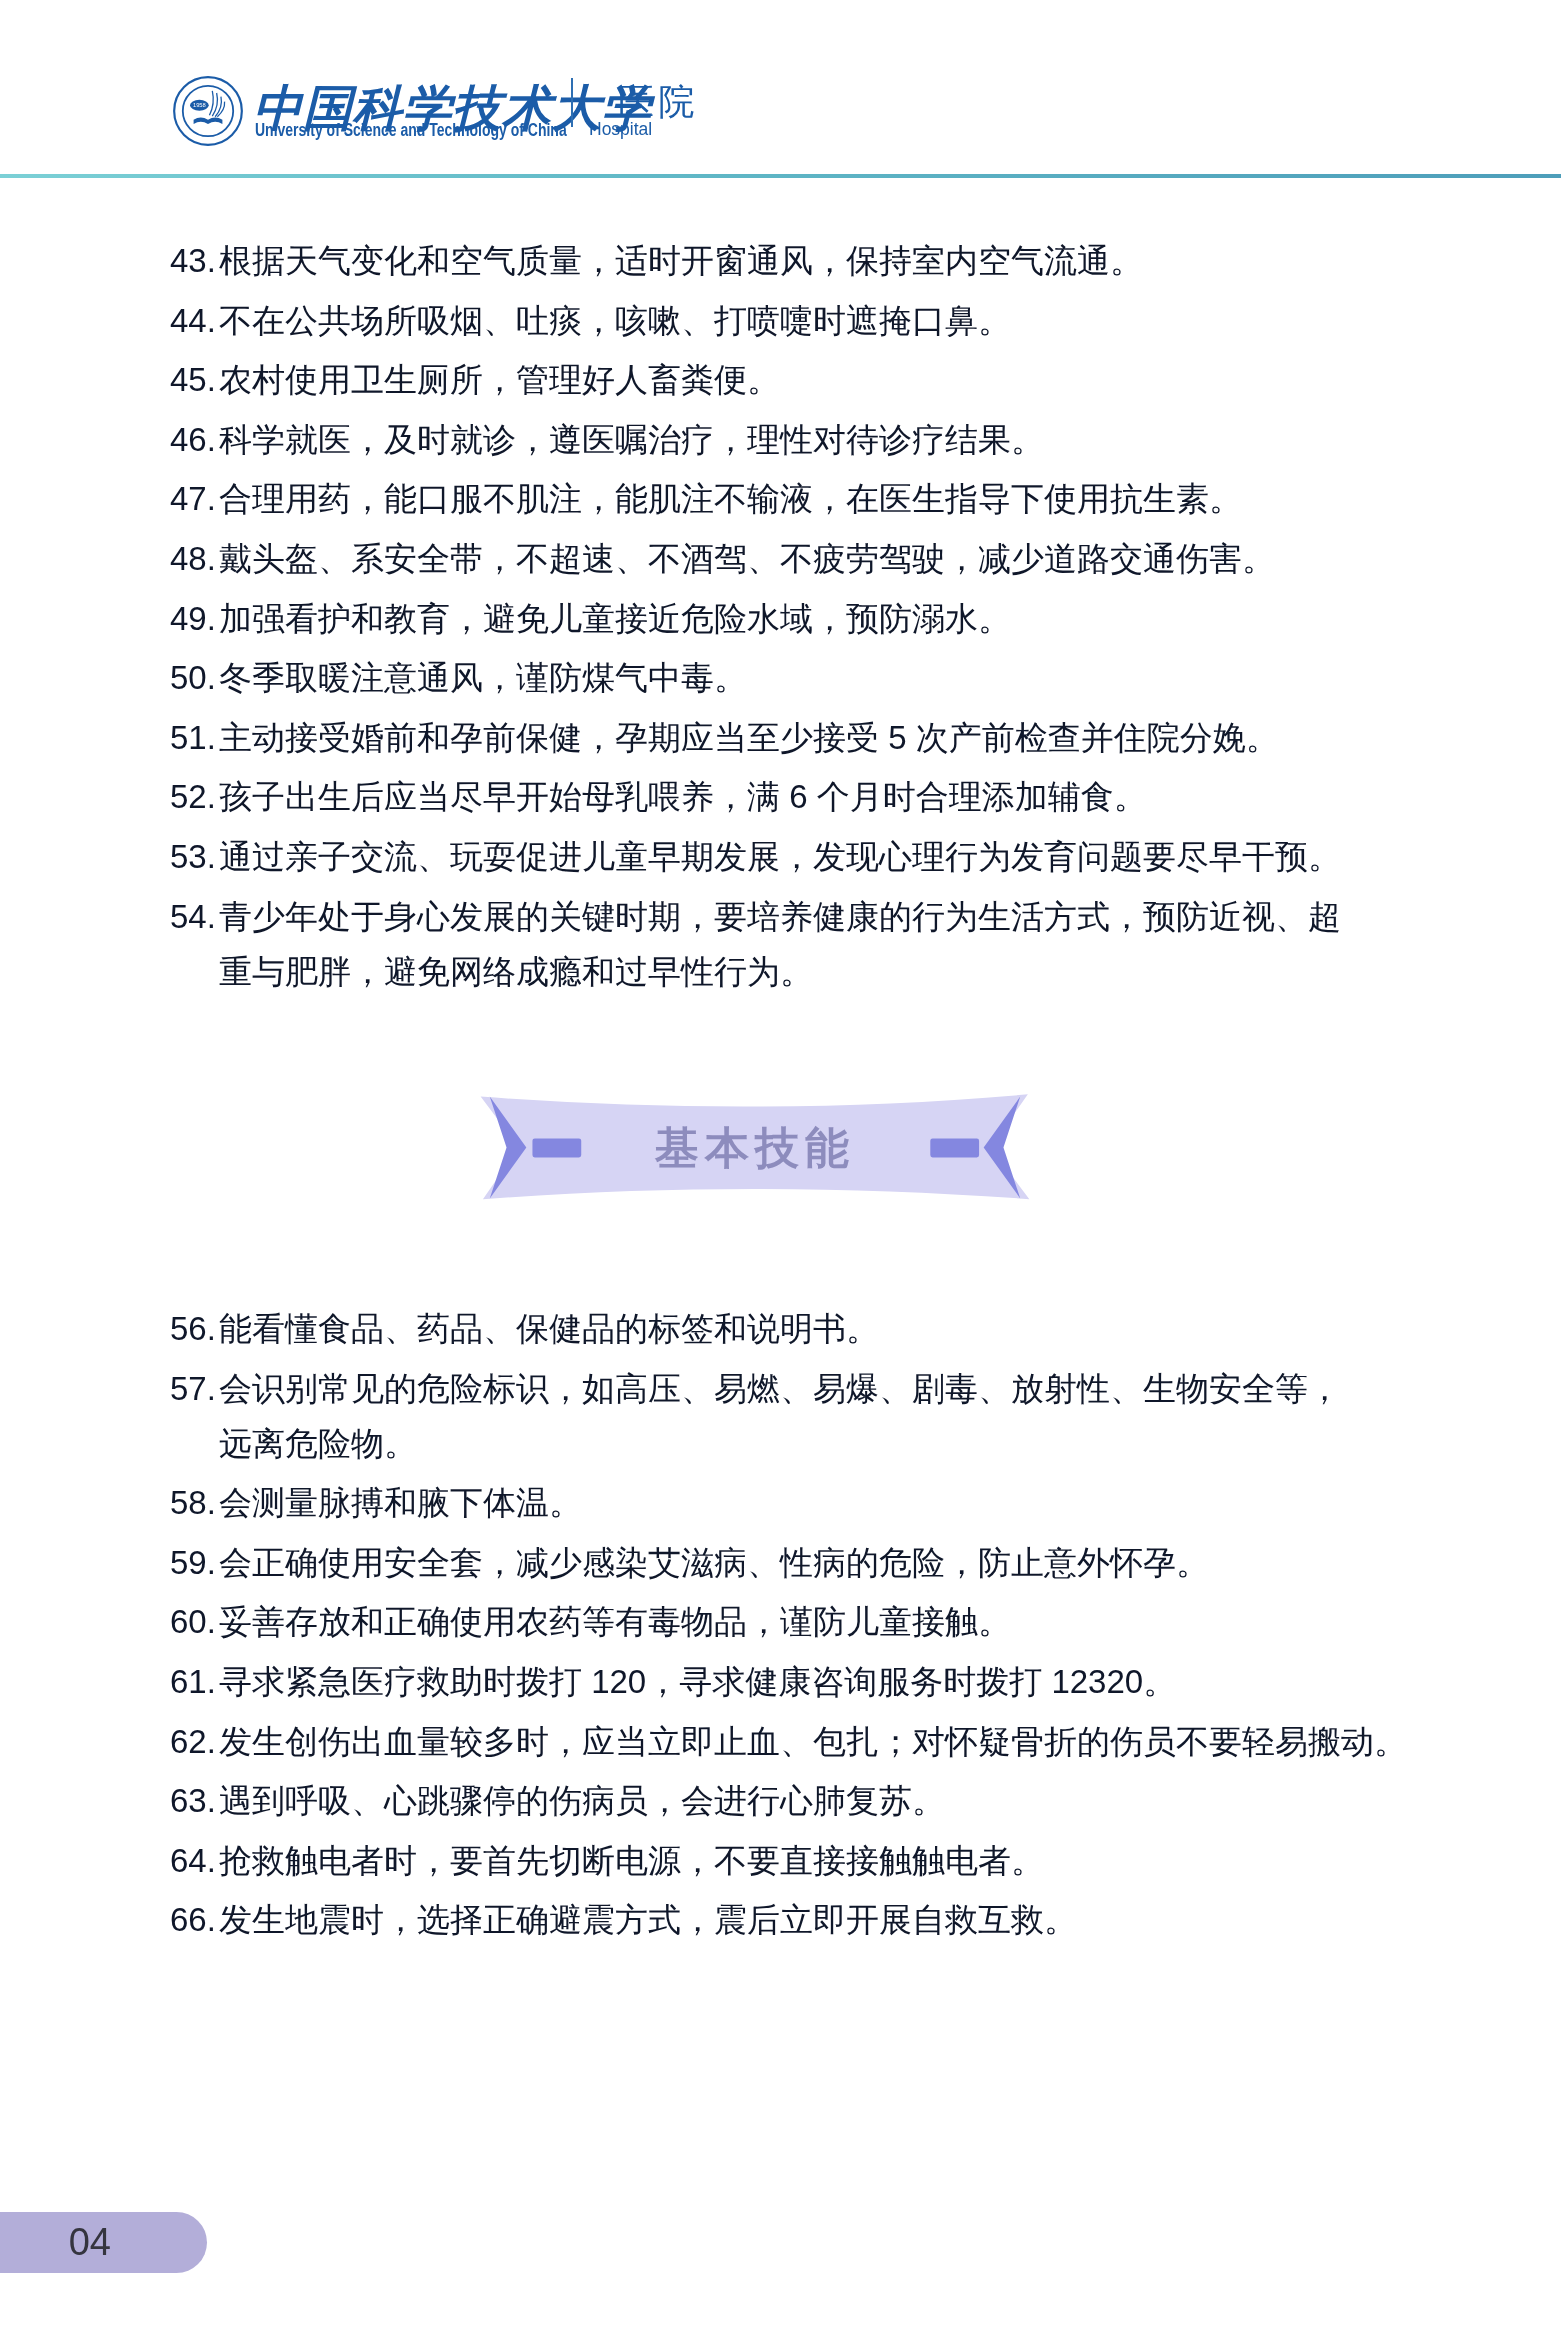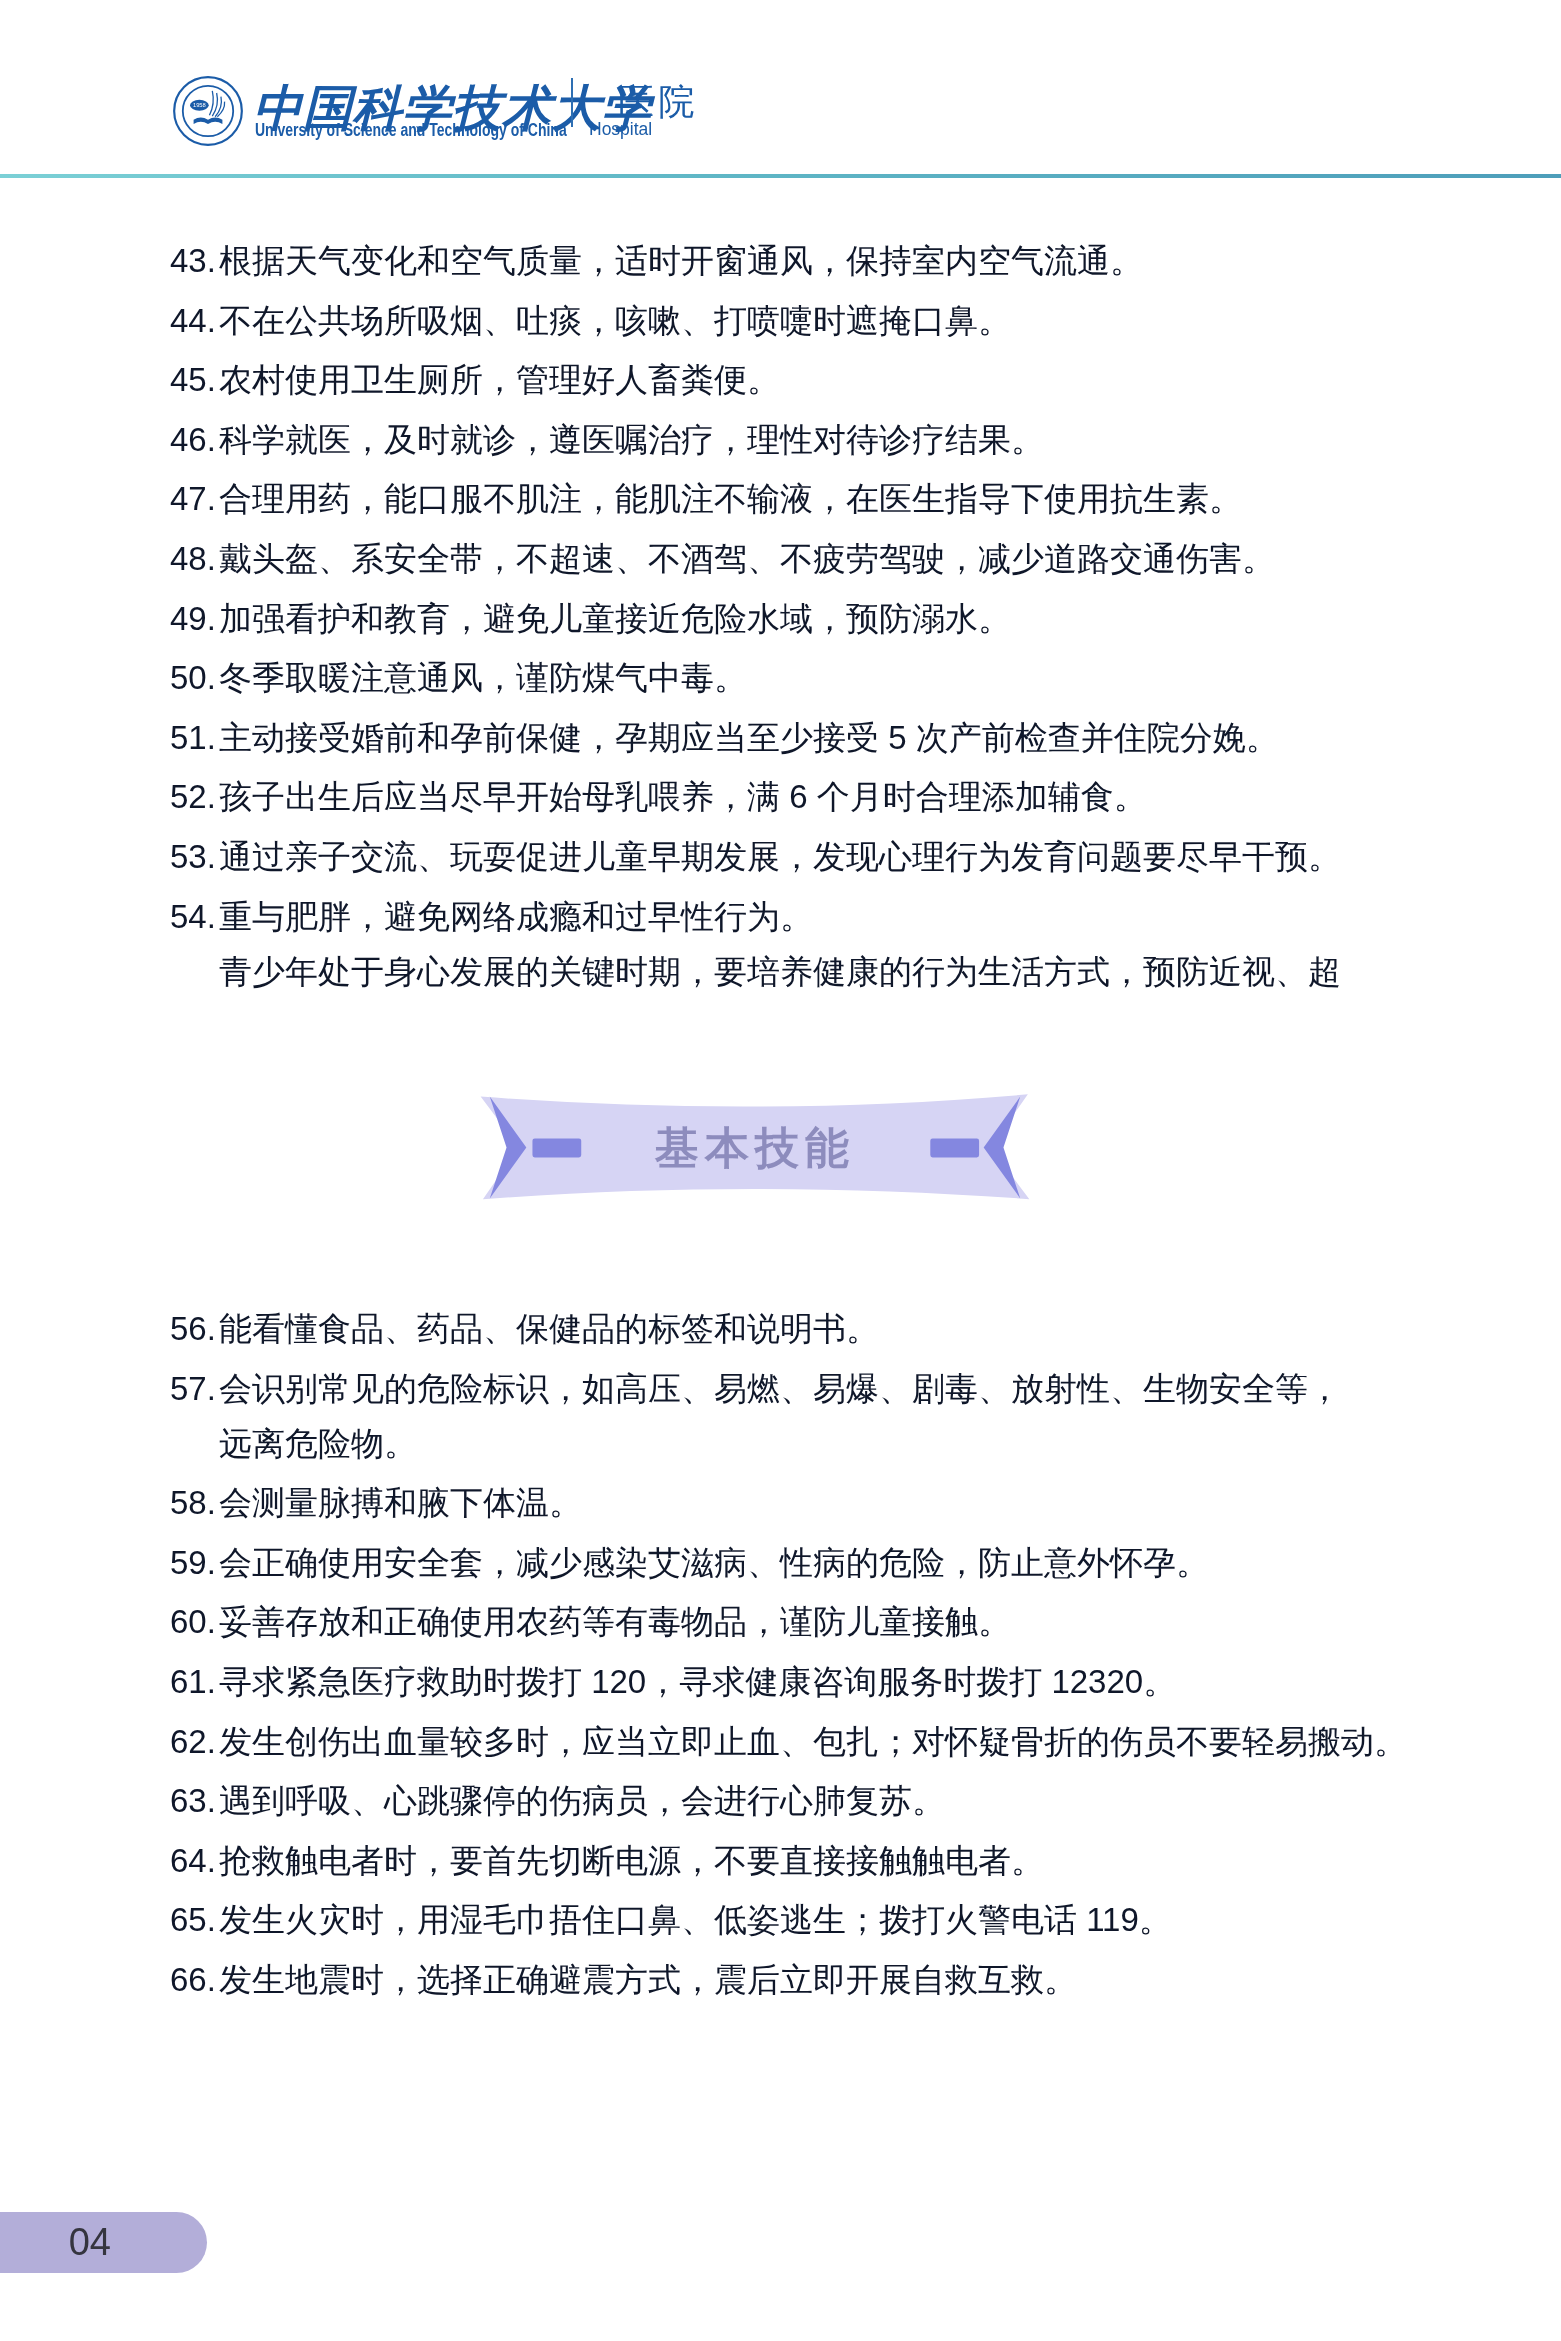--- a/index.html
+++ b/index.html
@@ -124,22 +124,22 @@
     </div>
     <div class="item">
       <span class="num">53.</span>
       <div class="txt">
         <div class="ln">通过亲子交流、玩耍促进儿童早期发展，发现心理行为发育问题要尽早干预。</div>
       </div>
     </div>
     <div class="item">
       <span class="num">54.</span>
       <div class="txt">
+        <div class="ln">青少年处于身心发展的关键时期，要培养健康的行为生活方式，预防近视、超</div>
         <div class="ln">重与肥胖，避免网络成瘾和过早性行为。</div>
-        <div class="ln">青少年处于身心发展的关键时期，要培养健康的行为生活方式，预防近视、超</div>
       </div>
     </div>
   </div>
 
 <div class="banner">
   <svg viewBox="0 0 740 146" preserveAspectRatio="none" aria-hidden="true">
     <path d="M10,6 C250,24 490,24 728,3 L679,73 L730,141 C488,123 250,123 13,141 L60,73 Z" fill="#d6d4f4"></path>
     <path d="M22,6 L70,73 L22,140 L44,73 Z" fill="#8487e0"></path>
     <path d="M718,6 L670,73 L718,140 L696,73 Z" fill="#8487e0"></path>
     <rect x="78" y="61" width="64" height="25" rx="3" fill="#8487e0"></rect>
@@ -198,26 +198,20 @@
         <div class="ln">遇到呼吸、心跳骤停的伤病员，会进行心肺复苏。</div>
       </div>
     </div>
     <div class="item">
       <span class="num">64.</span>
       <div class="txt">
         <div class="ln">抢救触电者时，要首先切断电源，不要直接接触触电者。</div>
       </div>
     </div>
     <div class="item">
-      <span class="num">65.</span>
-      <div class="txt">
-        <div class="ln">发生火灾时，用湿毛巾捂住口鼻、低姿逃生；拨打火警电话 119。</div>
-      </div>
-    </div>
-    <div class="item">
       <span class="num">66.</span>
       <div class="txt">
         <div class="ln">发生地震时，选择正确避震方式，震后立即开展自救互救。</div>
       </div>
     </div>
   </div>
 
 <div class="page-badge">
   <span>04</span>
 </div>

